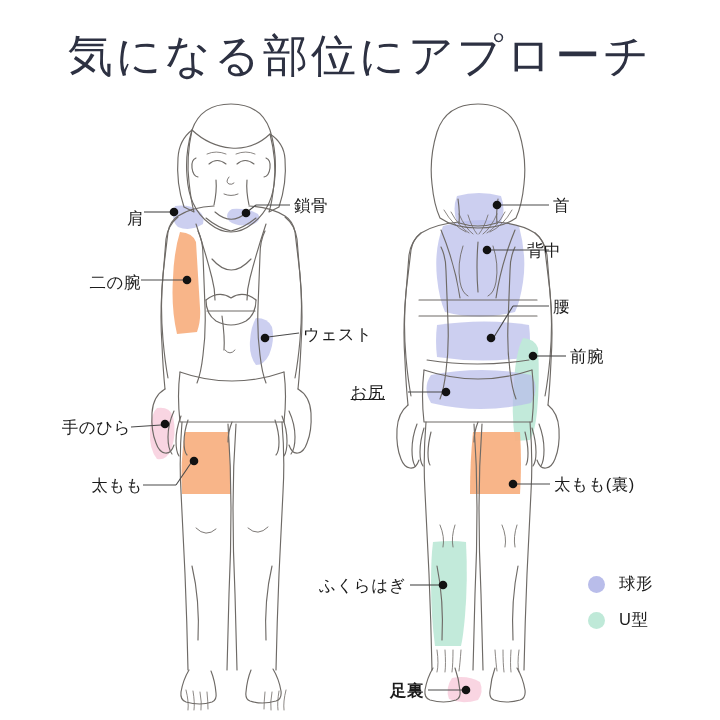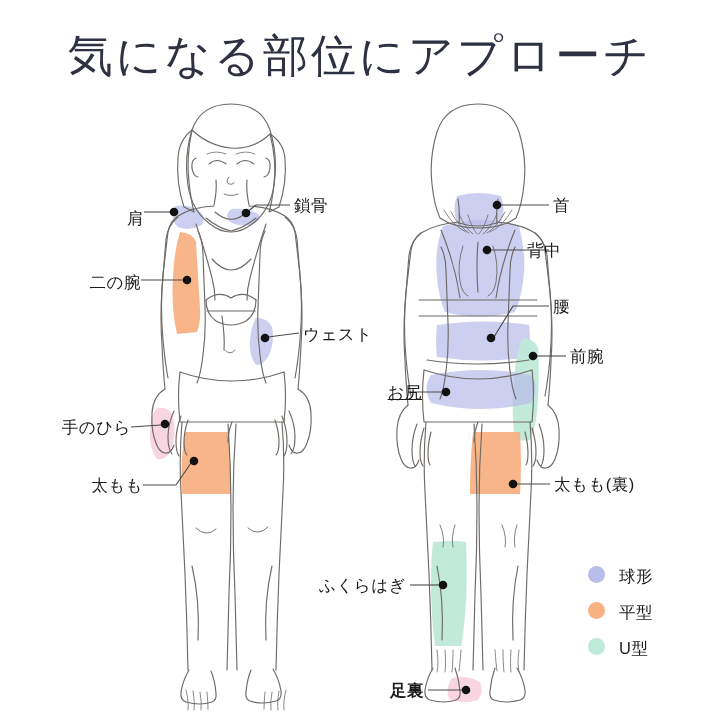--- a/index.html
+++ b/index.html
@@ -47,20 +47,21 @@
     text-align: right;
   }
   #legend {
     position: absolute;
     left: 588px;
     top: 566px;
     width: 120px;
   }
   .legend-row {
     display: flex;
+    align-items: center;
     height: 36px;
   }
   .legend-dot {
     width: 17px;
     height: 17px;
     border-radius: 50%;
     flex: 0 0 auto;
   }
   .legend-label {
     margin-left: 14px;
@@ -316,34 +317,30 @@
     <div class="label" style="left:303px; top:326px;">ウェスト</div>
     <div class="label right-align" style="left:28px;  top:419px; width:103px;">手のひら</div>
     <div class="label right-align" style="left:58px;  top:477px; width:85px;">太もも</div>
   </div>
 
   <div id="back-labels">
     <div class="label" style="left:553px; top:197px;">首</div>
     <div class="label" style="left:527px; top:242px;">背中</div>
     <div class="label" style="left:553px; top:298px;">腰</div>
     <div class="label" style="left:570px; top:348px;">前腕</div>
-    <div class="label right-align" style="left:374px; top:384px; width:48px;text-decoration:underline;">お尻</div>
+    <div class="label right-align" style="left:337px; top:384px; width:48px;text-decoration:underline;">お尻</div>
     <div class="label" style="left:554px; top:476px;">太もも(裏)</div>
     <div class="label right-align" style="left:318px; top:577px; width:88px;">ふくらはぎ</div>
     <div class="label right-align" style="left:376px; top:682px; width:48px;font-weight:bold;">足裏</div>
   </div>
 
   <div id="legend">
     <div class="legend-row">
       <span class="legend-dot" style="background:#b9bdea"></span>
       <span class="legend-label">球形</span>
     </div>
     <div class="legend-row">
-      <span class="legend-dot" style="background:#f8b183"></span>
-      <span class="legend-label">平型</span>
-    </div>
-    <div class="legend-row">
       <span class="legend-dot" style="background:#bfe9d8"></span>
       <span class="legend-label">U型</span>
     </div>
   </div>
 
 </div>
 
 </body></html>

